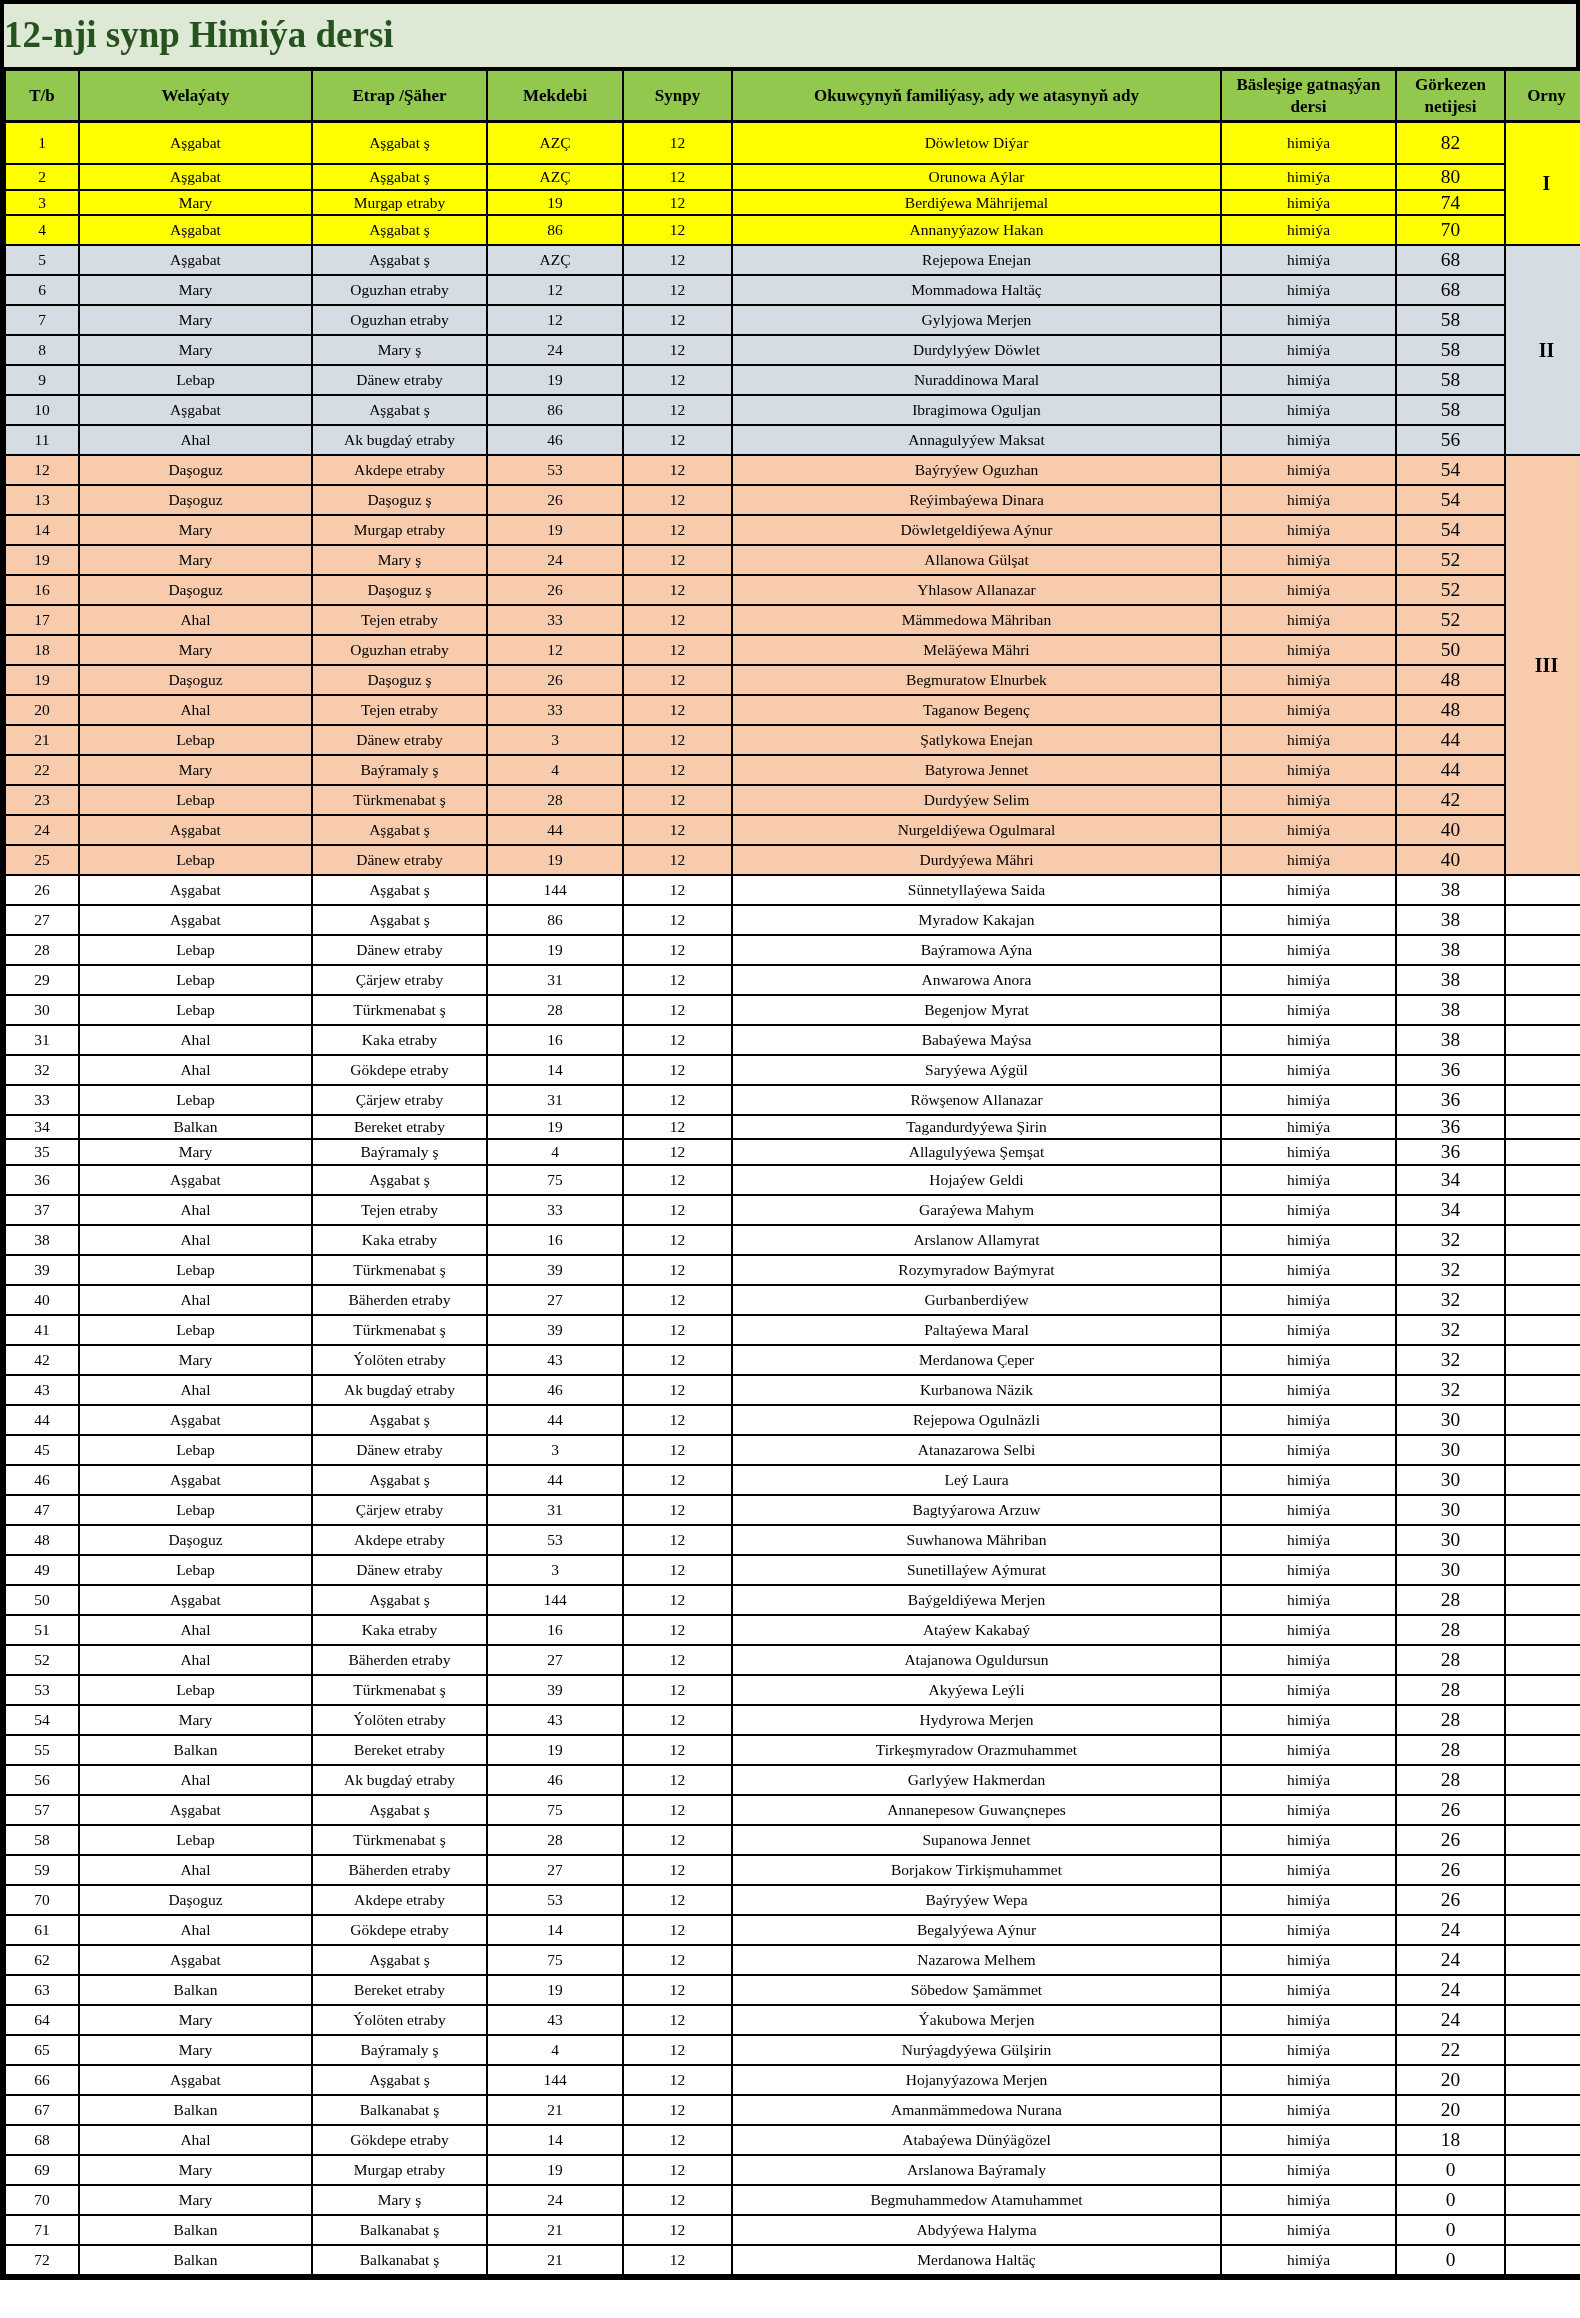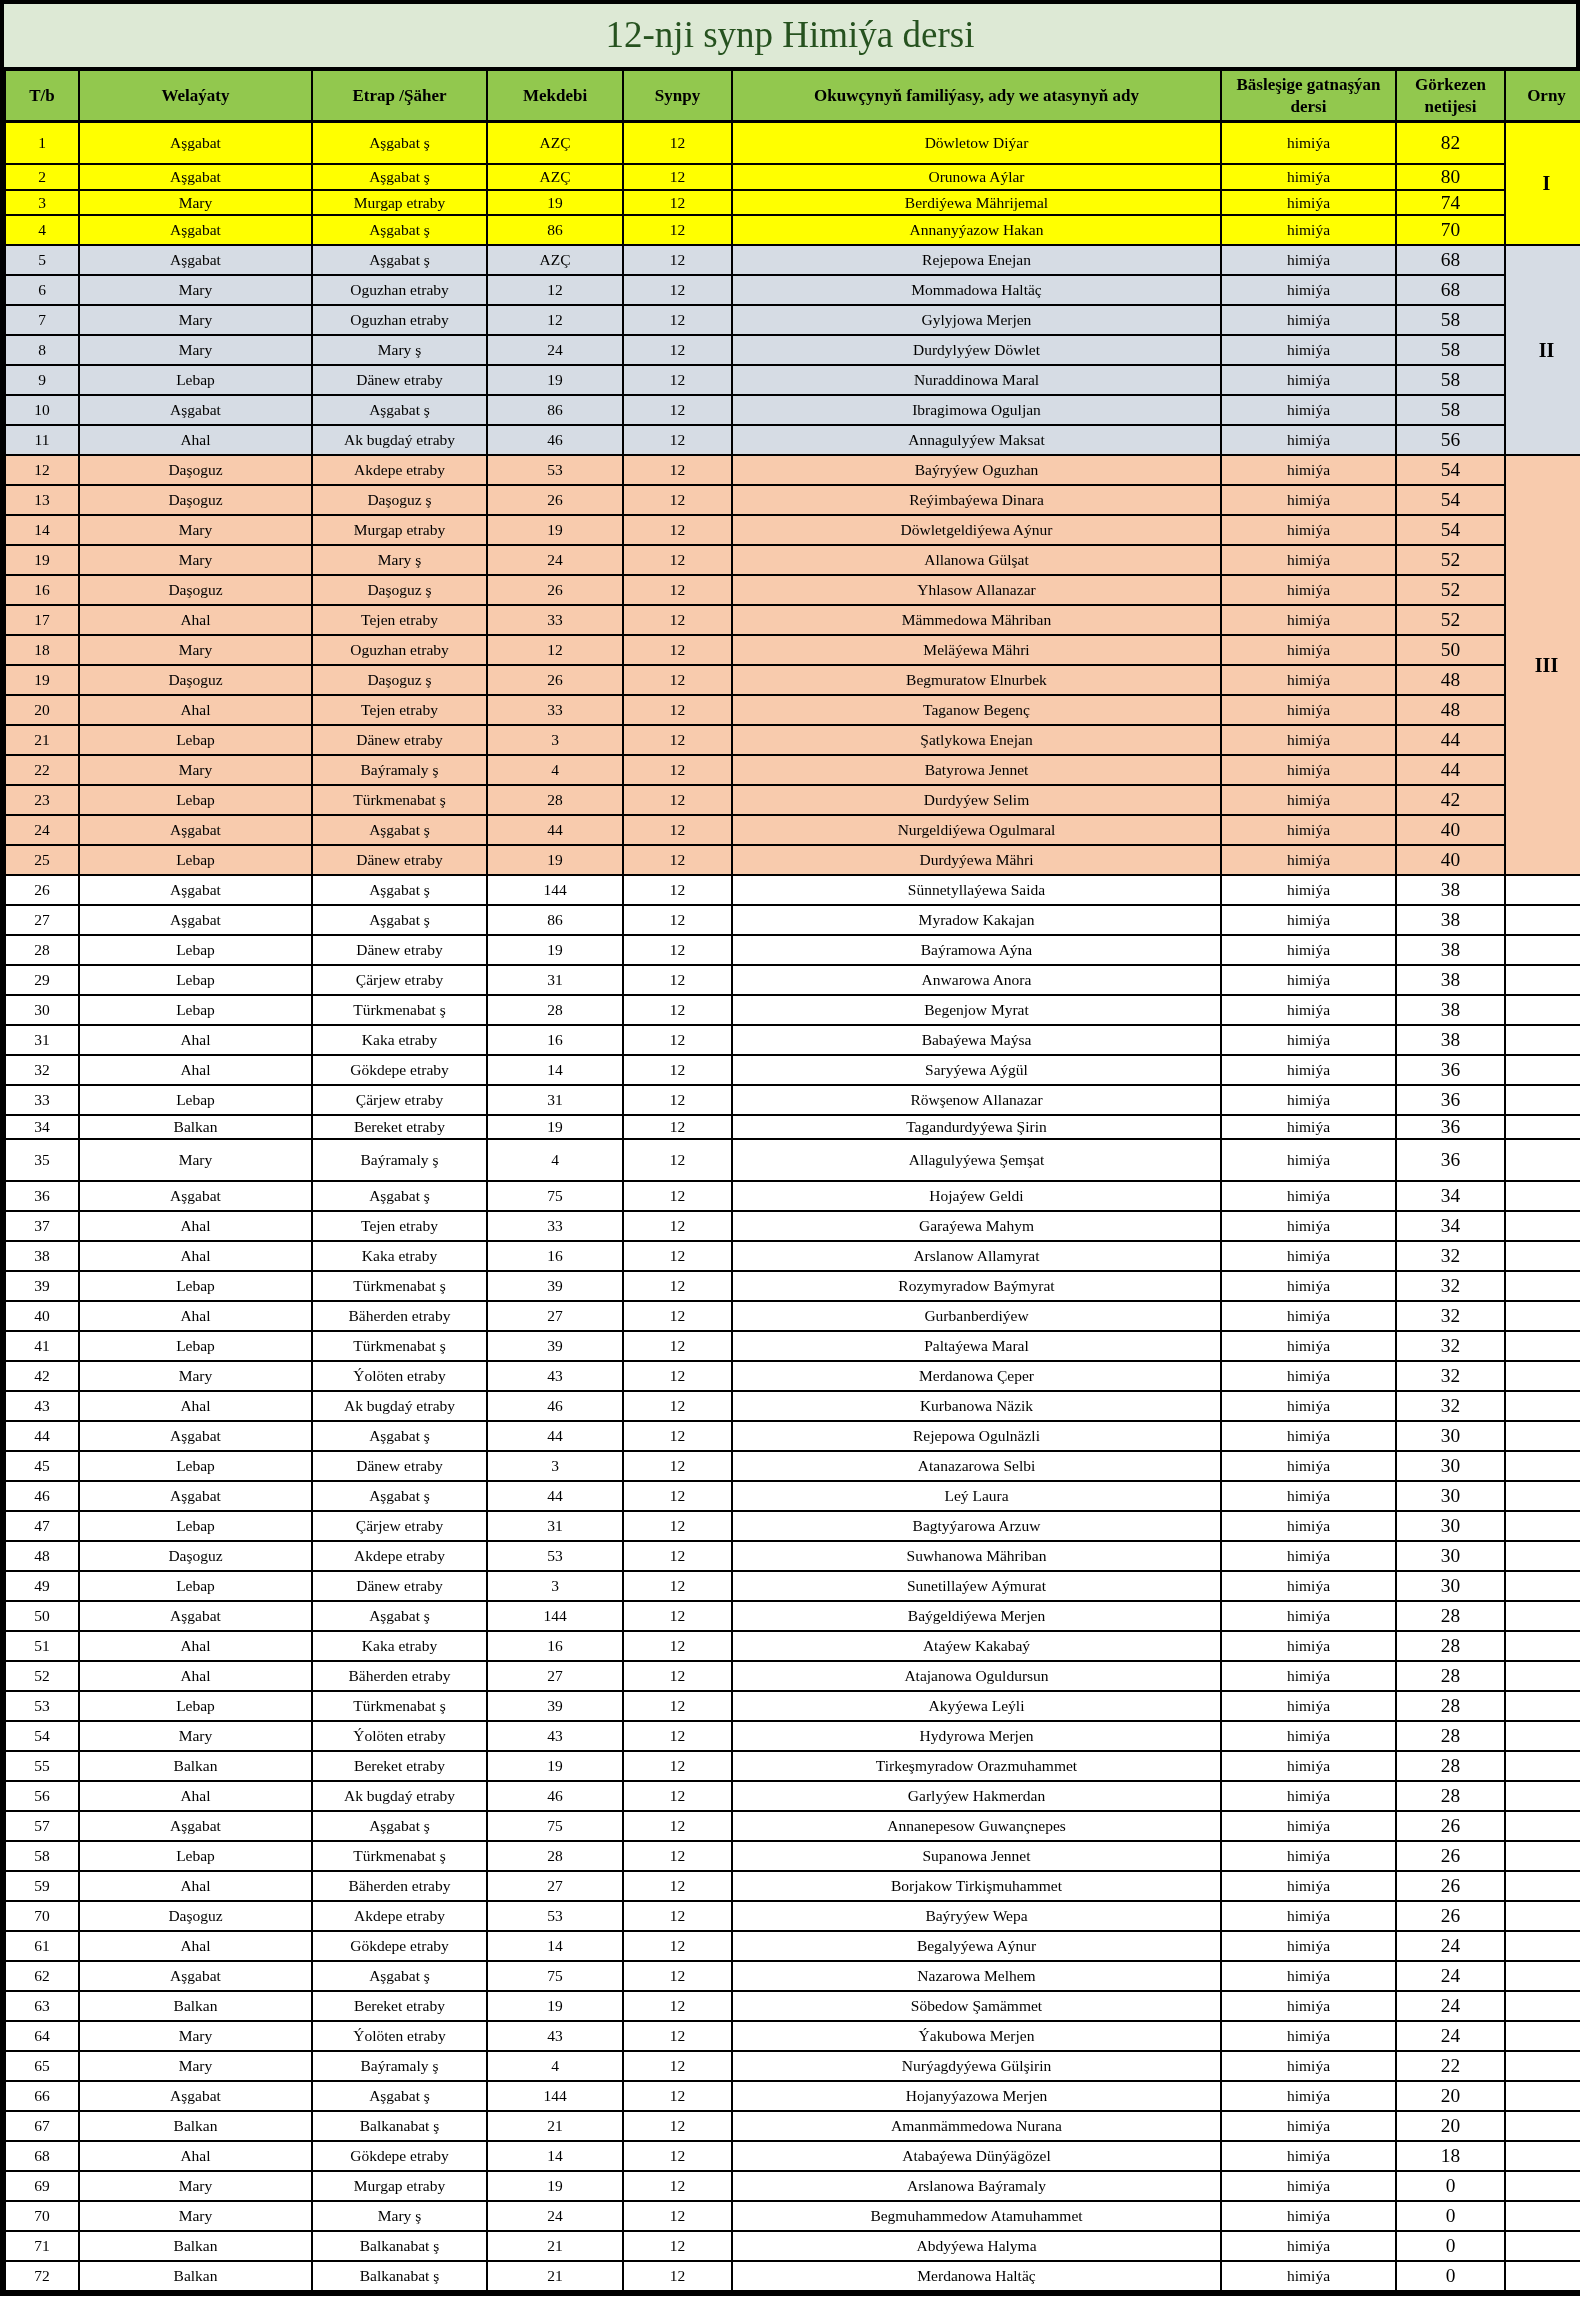--- a/index.html
+++ b/index.html
@@ -9,22 +9,21 @@
     color: #000;
   }
   .frame {
     border: 4.7px solid var(--border, #000);
     box-sizing: border-box;
   }
   .title-bar {
     background: var(--title-bg, #dde9d5);
     color: var(--title-text, #26521f);
     font-size: 37px;
-    font-weight: normal;
-    text-align: center;
+    font-weight: bold;
     padding: 9.3px 0 11px 0;
     border-bottom: 2.3px solid var(--border, #000);
   }
   table {
     border-collapse: collapse;
     width: 100%;
     table-layout: fixed;
   }
   th, td {
     border: 2.3px solid var(--border, #000);
@@ -46,21 +45,21 @@
   td.netije { font-size: 19.4px; }
   td.orny-label { font-size: 20px; font-weight: bold; }
   tbody tr.g1 td { background: var(--g1, #ffff00); }
   tbody tr.g2 td { background: var(--g2, #d6dce4); }
   tbody tr.g3 td { background: var(--g3, #f8cbad); }
   tbody tr.gw td { background: #ffffff; }
   tbody tr:nth-child(1) td { height: 43px; }
   tbody tr:nth-child(2) td,
   tbody tr:nth-child(3) td { height: 25.6px; }
   tbody tr:nth-child(34) td { height: 19.4px; }
-  tbody tr:nth-child(35) td { height: 42px; font-family: Liberation Serif, serif; }
+  tbody tr:nth-child(35) td { height: 26px; font-family: Liberation Serif, serif; }
 </style>
 </head>
 <body>
 
 <div class="frame">
   <div class="title-bar">12-nji synp Himiýa dersi</div>
   <table>
     <colgroup>
       <col style="width:74px">
       <col style="width:233px">

